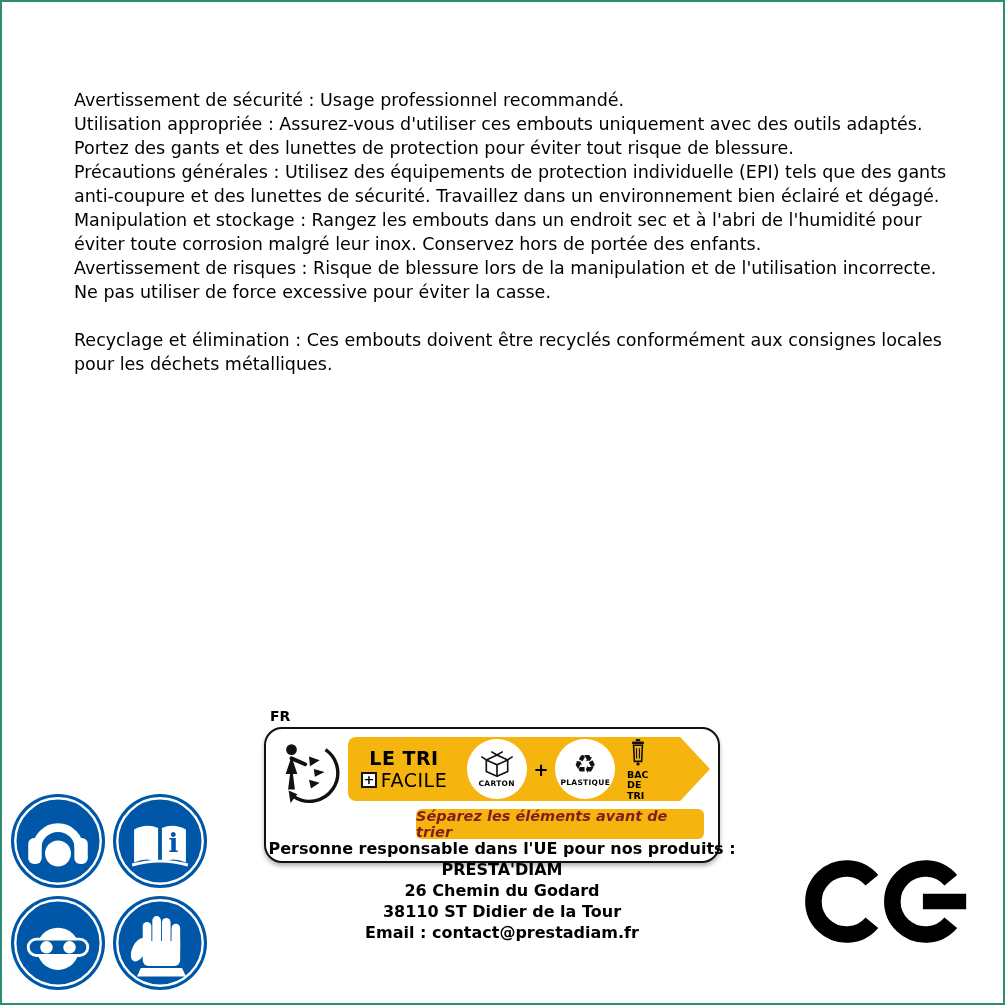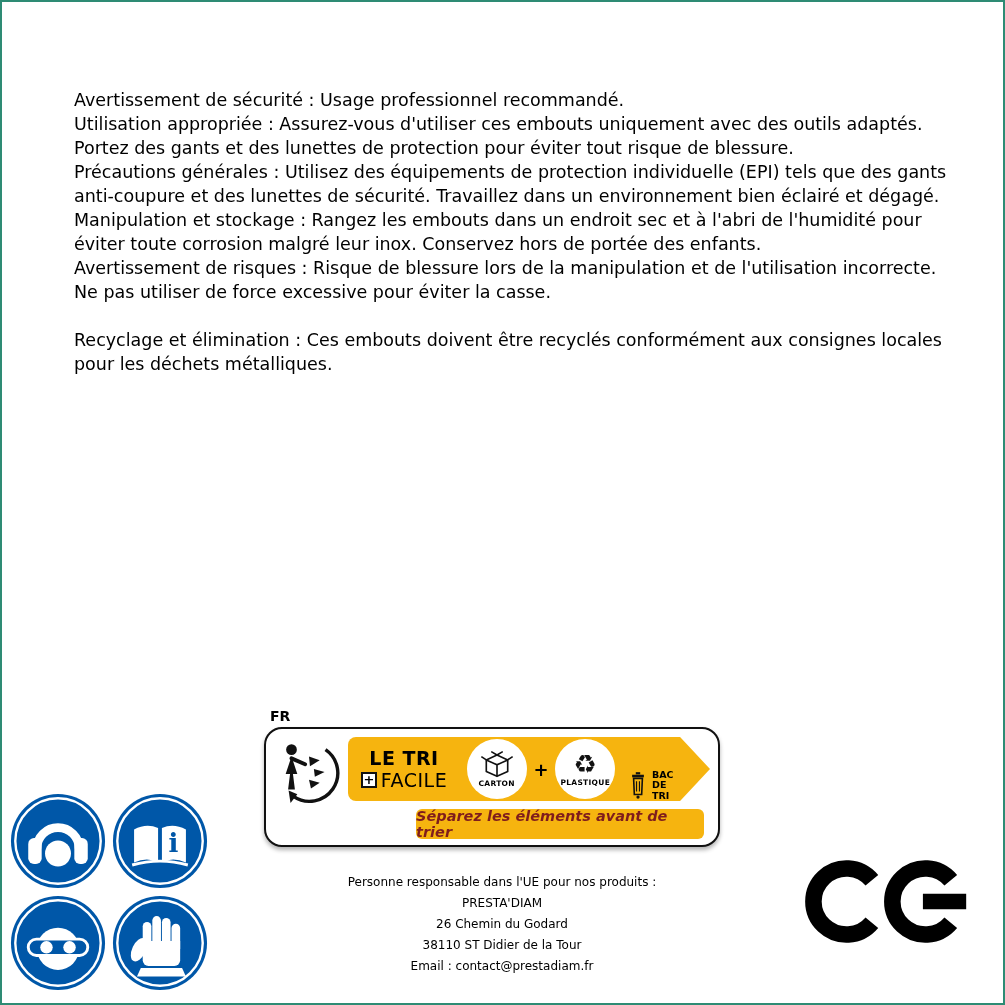--- a/index.html
+++ b/index.html
@@ -36,21 +36,21 @@
     grid-auto-rows:96px;
     gap:6px;
   }
   .picto { width:96px; height:96px; display:block; }
 
   
   .triman-block { position:absolute; left:262px; top:706px; width:460px; }
   .fr-code { font-weight:bold; font-size:14px; margin:0 0 3px 6px; }
   .tri-label {
     position:relative;
-    width:456px; height:120px;
+    width:456px; height:136px;
     background:#fff;
     border:2px solid #111;
     border-radius:18px;
     box-shadow:0 3px 4px rgba(0,0,0,.3);
   }
   .triman-logo { position:absolute; left:8px; top:8px; width:70px; height:70px; }
   .band {
     position:absolute; left:82px; top:8px; right:8px; height:64px;
     display:flex; align-items:stretch;
   }
@@ -74,35 +74,35 @@
     width:60px; height:60px; background:#fff; border-radius:50%;
     display:flex; flex-direction:column; align-items:center; justify-content:center;
     gap:1px;
   }
   .mat-label { font-size:7.5px; font-weight:800; letter-spacing:.3px; }
   .recy-glyph { font-size:26px; line-height:1; color:#111; }
   .plus-big { font-size:18px; font-weight:800; }
   .tri-arrow {
     width:88px; background:#F6B40F;
     clip-path:polygon(0 0, 66% 0, 100% 50%, 66% 100%, 0 100%);
-    display:flex; align-items:flex-end; gap:3px; padding-left:5px;
+    display:flex; align-items:flex-start; gap:3px; padding-left:5px;flex-direction:column;
   }
   .bac-lines { font-size:9.5px; font-weight:800; line-height:1.1; }
   .strip {
     position:absolute; left:150px; right:14px; top:80px; height:30px;
     background:#F6B40F; border-radius:6px;
     display:flex; align-items:center; justify-content:center;
     font-style:italic; font-weight:bold; font-size:14.5px; color:#7f1d1d;
   }
 
   
   .responsible {
-    position:absolute; left:250px; top:870px; width:500px;
-    text-align:center; font-weight:normal;
-    font-size:12px; line-height:21px;
+    position:absolute; left:250px; top:836px; width:500px;
+    text-align:center; font-weight:bold;
+    font-size:16px; line-height:21px;
   }
 
   
   .ce { position:absolute; left:800px; top:852px; width:168px; height:95px; }
 </style>
 </head>
 <body>
 
 <div class="page">
 

